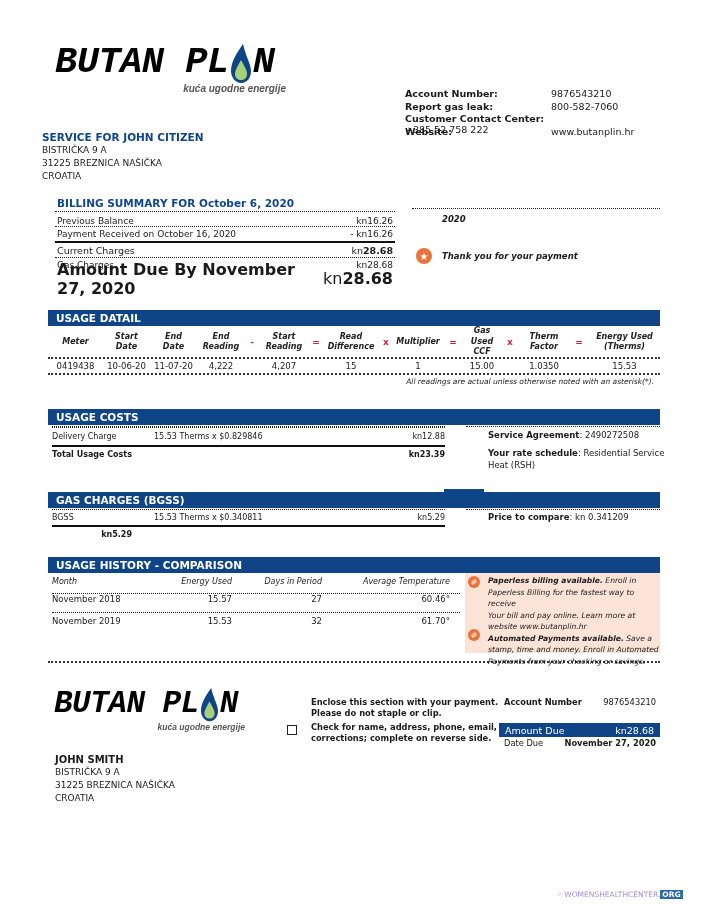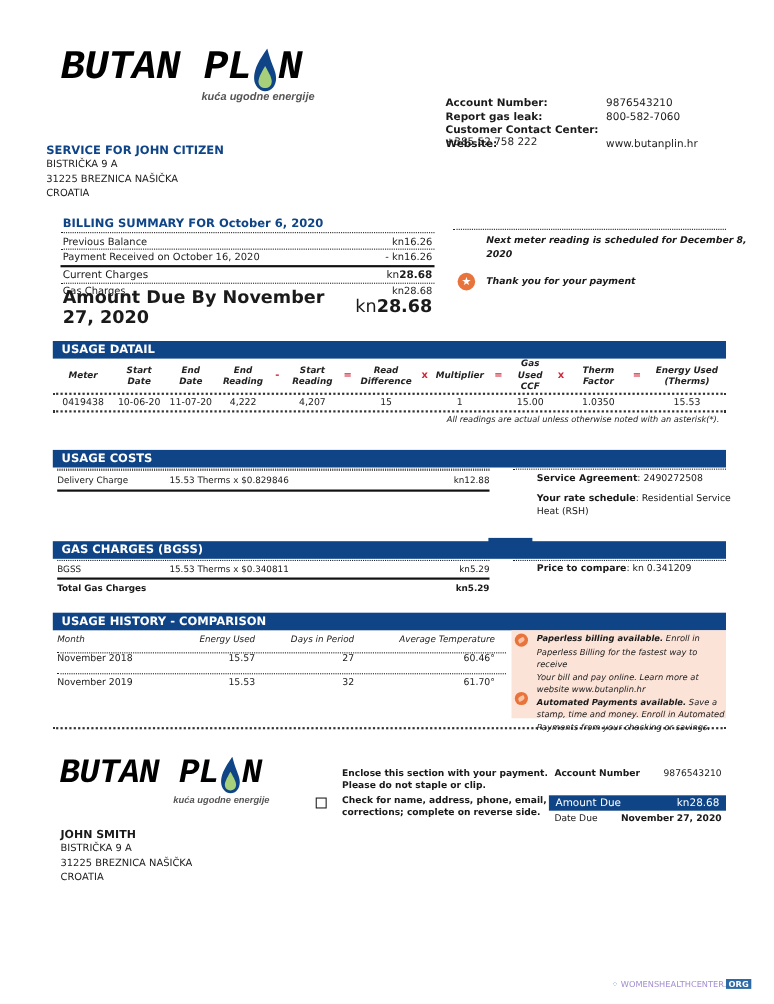--- a/index.html
+++ b/index.html
@@ -94,21 +94,20 @@
       <span>kn28.68</span>
     </div>
   <div style="display:flex; justify-content:space-between; height:15px; align-items:center; padding:0 2px; font-size:16px;">
       <b>Amount Due By November 27, 2020</b>
       <span><span>kn</span><b>28.68</b></span>
     </div>
 </div>
 
 <div class="abs dotline" style="left:412px; top:208px; width:248px;"></div>
 <div class="abs it b" style="left:442px; top:213px; font-size:8.5px; line-height:12.5px;">
-  <div>Next meter reading is scheduled for December 8,</div>
   <div>2020</div>
 </div>
 <div class="abs star" style="left:416px; top:248px;">
     <span>★</span>
   </div>
 <div class="abs it b" style="left:442px; top:251px; font-size:8.5px;">Thank you for your payment</div>
 
 <div class="bar" style="left:48px; top:310px; width:612px; height:16px;">USAGE DATAIL</div>
 <div class="abs" style="left:48px; top:327px; width:612px;">
   <div style="display:flex; align-items:center; height:30px;">
@@ -184,37 +183,40 @@
 <div class="bar" style="left:48px; top:409px; width:612px; height:16px;">USAGE COSTS</div>
 <div class="abs" style="left:52px; top:426px; width:393px;">
   <div class="dotline"></div>
   <div class="dotline"></div>
   <div class="row" style="position:relative; height:17px; font-size:8px;">
       <span style="width:102px;">Delivery Charge</span>
       <span style="flex:1;">15.53 Therms x $0.829846</span>
       <span class="r" style="width:80px;">kn12.88</span>
     </div>
   <div class="solidline"></div>
+  <div class="row b" style="position:relative; height:15px; font-size:8px;">
+      <span style="flex:1;">Total Usage Costs</span>
+      <span class="r" style="width:80px;">kn23.39</span>
+    </div>
 </div>
 <div class="abs dotline" style="left:466px; top:426px; width:194px;"></div>
 <div class="abs" style="left:488px; top:430px; font-size:8.5px;"><b>Service Agreement</b><span>: 2490272508</span></div>
 <div class="abs" style="left:488px; top:447px; font-size:8.5px; line-height:12px;"><b>Your rate schedule</b><span>: Residential Service</span><br><span>Heat (RSH)</span></div>
 
 <div class="abs" style="left:444px; top:489px; width:40px; height:4px; background:#0f4587;"></div>
 <div class="bar" style="left:48px; top:492px; width:612px; height:16px;">GAS CHARGES (BGSS)</div>
 <div class="abs" style="left:52px; top:509px; width:393px;">
   <div class="dotline"></div>
   <div class="row" style="position:relative; height:15px; font-size:8px;">
       <span style="width:102px;">BGSS</span>
       <span style="flex:1;">15.53 Therms x $0.340811</span>
       <span class="r" style="width:80px;">kn5.29</span>
     </div>
   <div class="solidline"></div>
   <div class="row b" style="position:relative; height:14px; font-size:8px;">
-      <span style="flex:1;">Total Gas Charges</span>
       <span class="r" style="width:80px;">kn5.29</span>
     </div>
 </div>
 <div class="abs dotline" style="left:466px; top:509px; width:194px;"></div>
 <div class="abs" style="left:488px; top:512px; font-size:8.5px;"><b>Price to compare</b><span>: kn 0.341209</span></div>
 
 <div class="bar" style="left:48px; top:557px; width:612px; height:16px;">USAGE HISTORY - COMPARISON</div>
 <div class="abs" style="left:52px; top:574px; width:408px;">
   <div style="display:flex; height:15px; align-items:center; font-size:8px;font-style:italic;" class="it">
     <span style="width:90px;">Month</span>

